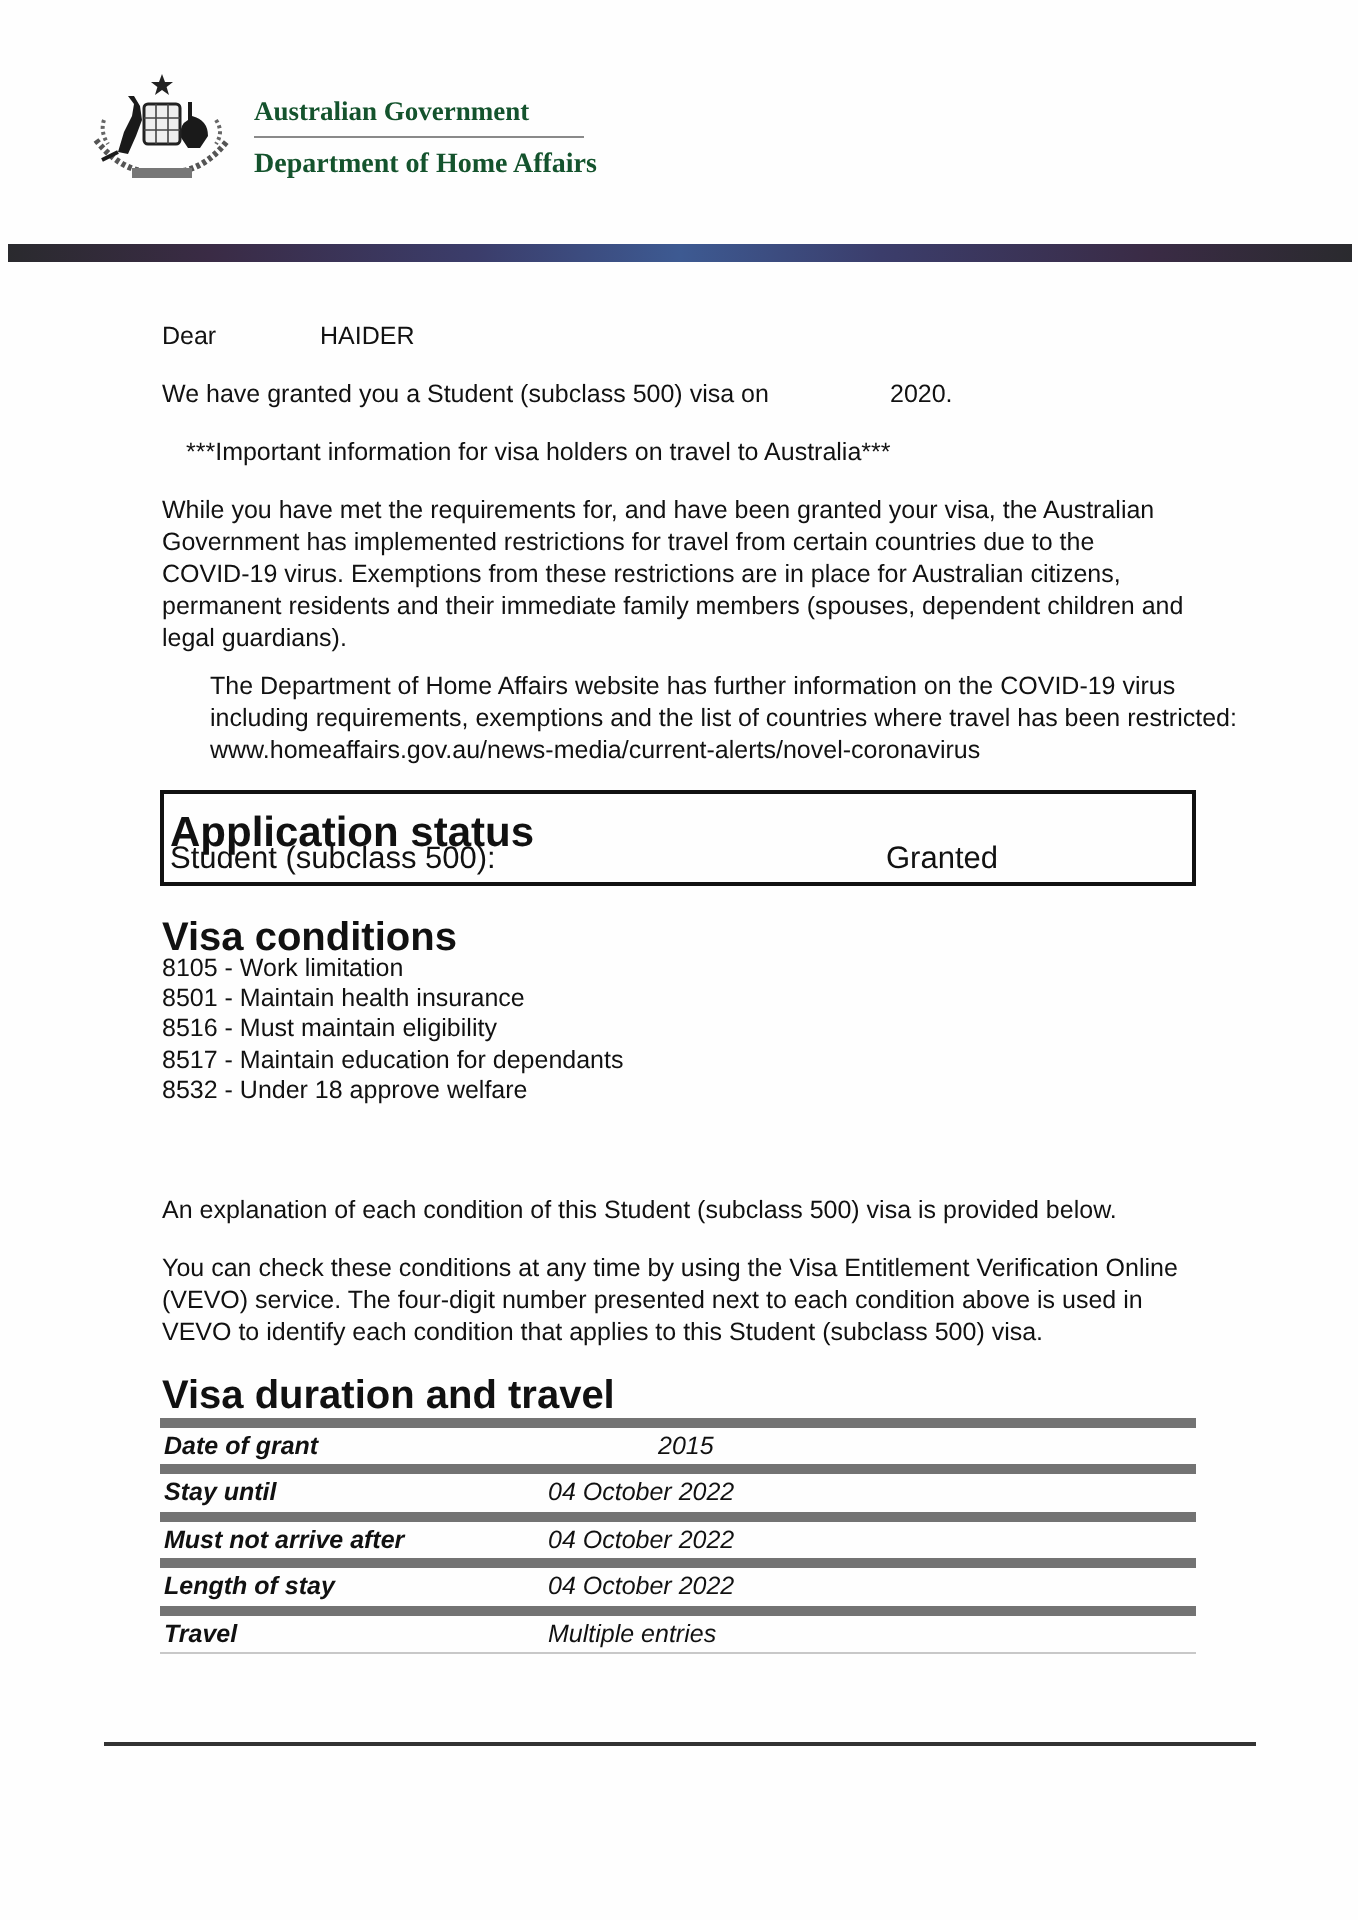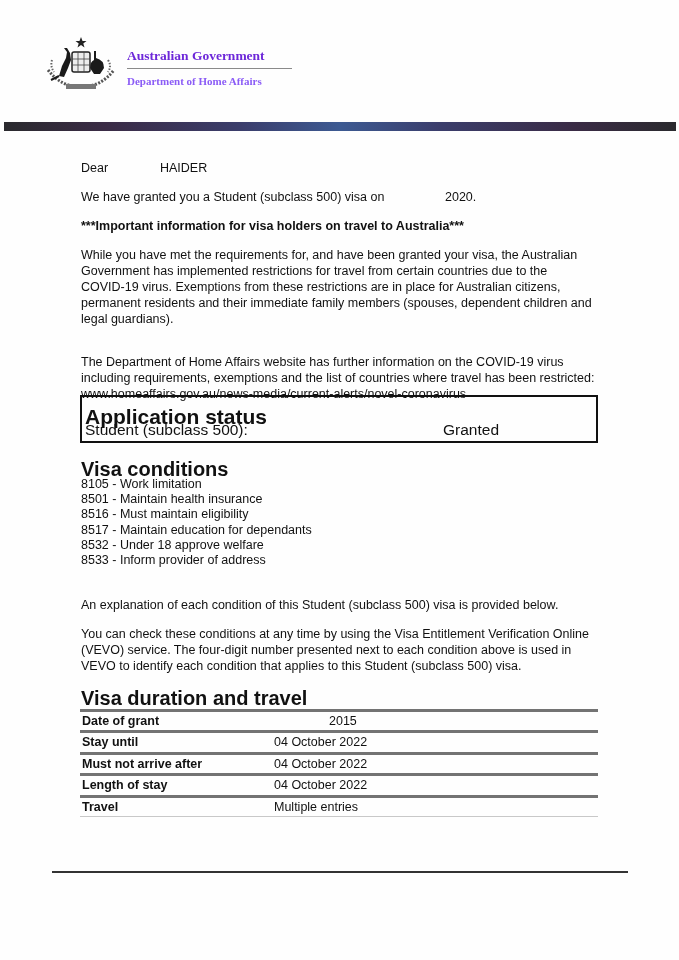--- a/index.html
+++ b/index.html
@@ -2,40 +2,40 @@
 <html><head>
 <meta charset="utf-8">
 <style>
   html, body { margin: 0; padding: 0; }
   body {
     width: 679px; height: 960px; background: #fefefe; position: relative; overflow: hidden;
     font-family: "Liberation Sans", sans-serif; color: #111; font-size: 12.5px;
   }
   .abs { position: absolute; white-space: nowrap; }
   .crest { position: absolute; left: 42px; top: 36px; width: 78px; height: 60px; }
-  .gov-name { left: 127px; top: 48px; font-family: "Liberation Serif", serif; font-weight: bold; font-size: 13.5px; color: #6d28d9; }
+  .gov-name { left: 127px; top: 48px; font-family: "Liberation Serif", serif; font-weight: bold; font-size: 13.5px; color: #14532d; }
   .gov-rule { position: absolute; left: 127px; top: 68px; width: 165px; height: 1px; background: #8a8a8a; }
-  .dept-name { left: 127px; top: 75px; font-family: "Liberation Serif", serif; font-weight: bold; font-size: 11px; color: #8b5cf6; }
+  .dept-name { left: 127px; top: 75px; font-family: "Liberation Serif", serif; font-weight: bold; font-size: 14px; color: #14532d; }
   .band {
     position: absolute; left: 4px; top: 122px; width: 672px; height: 9px;
     background: linear-gradient(90deg, #2a2a2e 0%, #3a2b45 15%, #3b3d6b 35%, #3d5a92 50%, #3b3d6b 65%, #3a2b45 85%, #2a2a2e 100%);
   }
   .p { position: absolute; left: 81px; width: 520px; line-height: 16px; }
-  .bold { font-weight: bold; }
+  .bold { font-weight: normal; margin-left: 12px; }
   .status-box {
     position: absolute; left: 80px; top: 395px; width: 514px; height: 44px;
     border: 2px solid #111;
   }
   .status-title { left: 3px; top: 8px; font-size: 21px; font-weight: bold; color: #111; }
   .status-label { left: 3px; top: 24px; font-size: 15.5px; }
   .status-value { left: 361px; top: 24px; font-size: 15.5px; font-weight: normal; }
   .h2 { position: absolute; left: 81px; font-size: 20px; font-weight: bold; }
   .cond { position: absolute; left: 81px; line-height: 15.2px; }
   .table { position: absolute; left: 80px; top: 709px; width: 518px; }
-  .row { position: relative; height: 18.4px; border-top: 3px solid #737373; }
+  .row { position: relative; height: 18.4px; border-top: 5px solid #737373; font-style: italic; }
   .row:last-child { border-bottom: 1px solid #c8c8c8; }
   .row .k { position: absolute; left: 2px; top: 2px; font-weight: bold; font-size: 12.5px; }
   .row .v { position: absolute; left: 194px; top: 2px; font-size: 12.5px; }
   .row .v.grant { left: 249px; }
   .foot-rule { position: absolute; left: 52px; top: 871px; width: 576px; height: 2px; background: #333; }
 </style>
 </head>
 <body>
 
 <svg class="crest" viewBox="0 0 78 60">
@@ -70,40 +70,39 @@
 <div class="abs bold" style="left:81px; top:219px;">***Important information for visa holders on travel to Australia***</div>
 
 <div class="p" style="top:247px;">
   <div>While you have met the requirements for, and have been granted your visa, the Australian</div>
   <div>Government has implemented restrictions for travel from certain countries due to the</div>
   <div>COVID-19 virus. Exemptions from these restrictions are in place for Australian citizens,</div>
   <div>permanent residents and their immediate family members (spouses, dependent children and</div>
   <div>legal guardians).</div>
 </div>
 
-<div class="p" style="top:354px;">
+<div class="p" style="top:335px;margin-left:24px;">
   <div>The Department of Home Affairs website has further information on the COVID-19 virus</div>
   <div>including requirements, exemptions and the list of countries where travel has been restricted:</div>
   <div>www.homeaffairs.gov.au/news-media/current-alerts/novel-coronavirus</div>
 </div>
 
 <div class="status-box">
   <div class="abs status-title">Application status</div>
   <div class="abs status-label">Student (subclass 500):</div>
   <div class="abs status-value">Granted</div>
 </div>
 
 <div class="h2" style="top:458px;">Visa conditions</div>
 <div class="cond" style="top:477px;">
   <div>8105 - Work limitation</div>
   <div>8501 - Maintain health insurance</div>
   <div>8516 - Must maintain eligibility</div>
   <div>8517 - Maintain education for dependants</div>
   <div>8532 - Under 18 approve welfare</div>
-  <div>8533 - Inform provider of address</div>
 </div>
 
 <div class="abs" style="left:81px; top:598px;">An explanation of each condition of this Student (subclass 500) visa is provided below.</div>
 
 <div class="p" style="top:626px;">
   <div>You can check these conditions at any time by using the Visa Entitlement Verification Online</div>
   <div>(VEVO) service. The four-digit number presented next to each condition above is used in</div>
   <div>VEVO to identify each condition that applies to this Student (subclass 500) visa.</div>
 </div>
 

